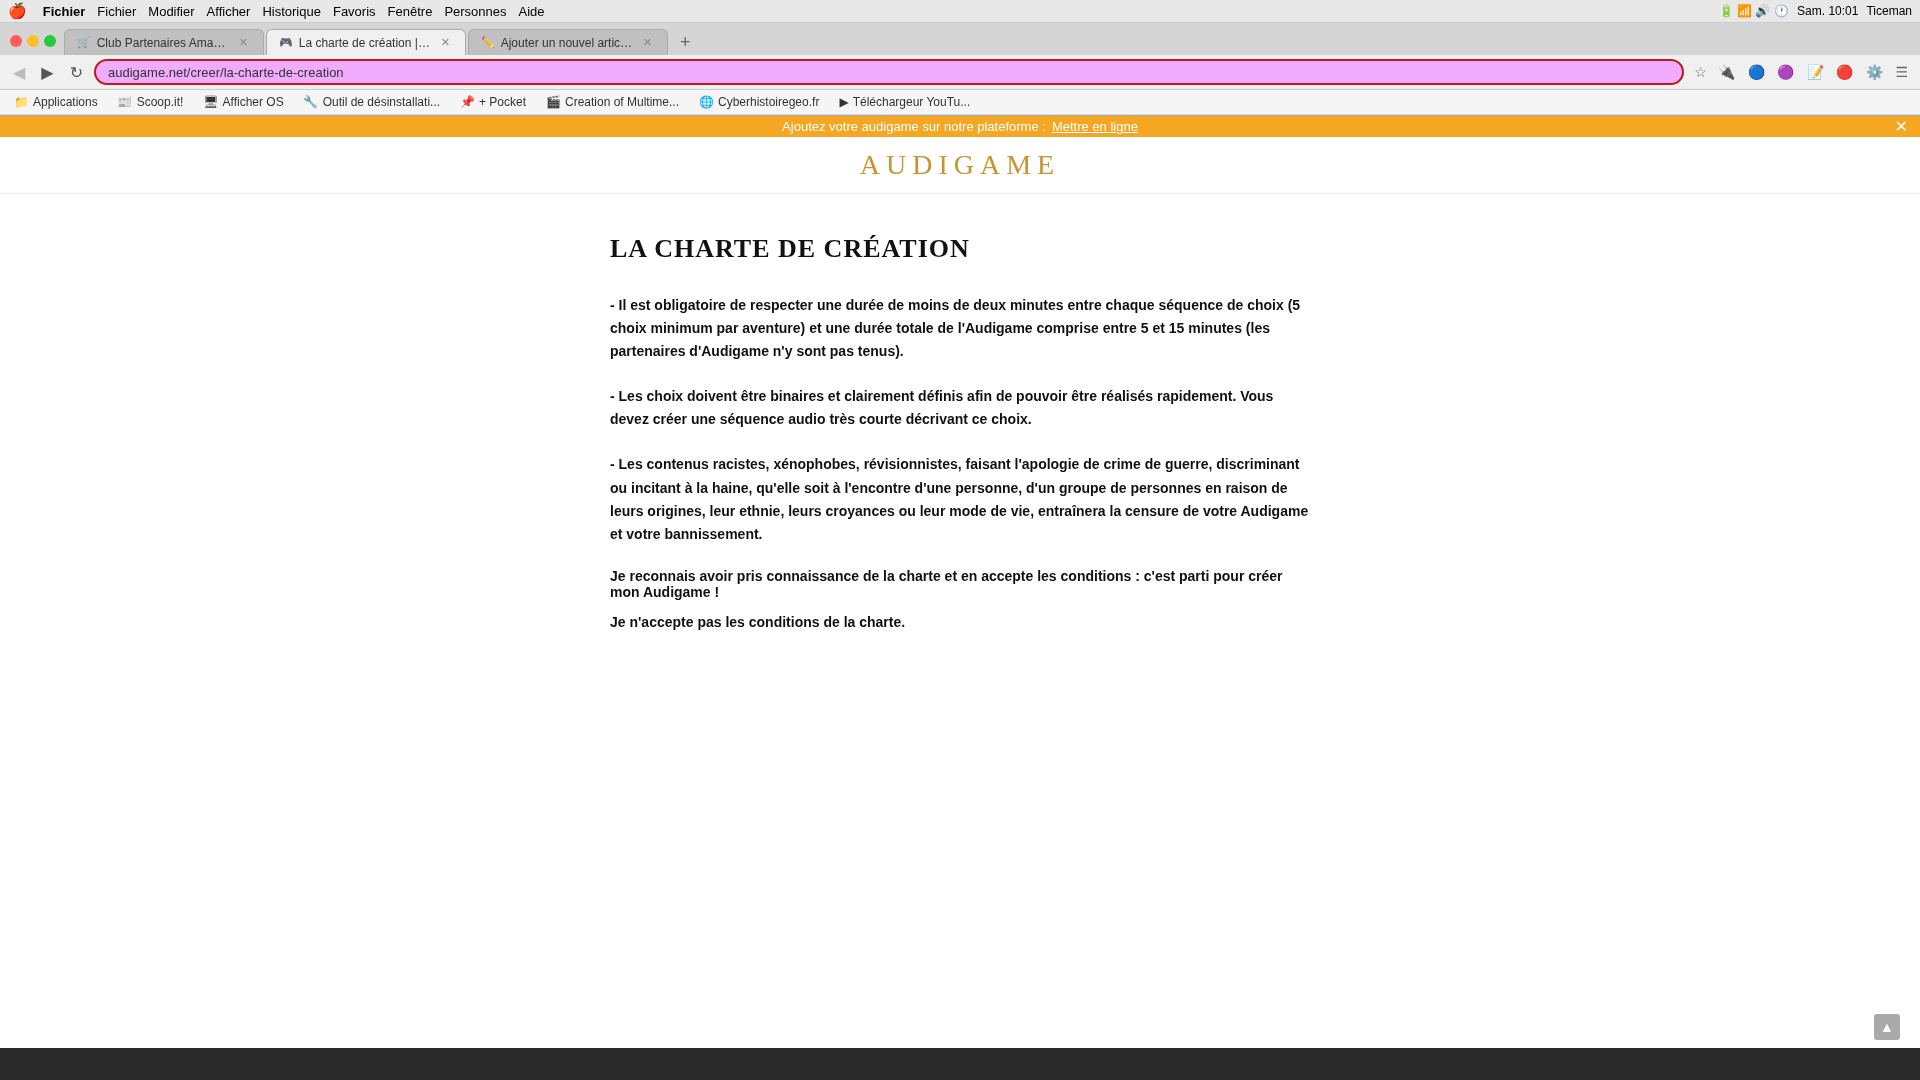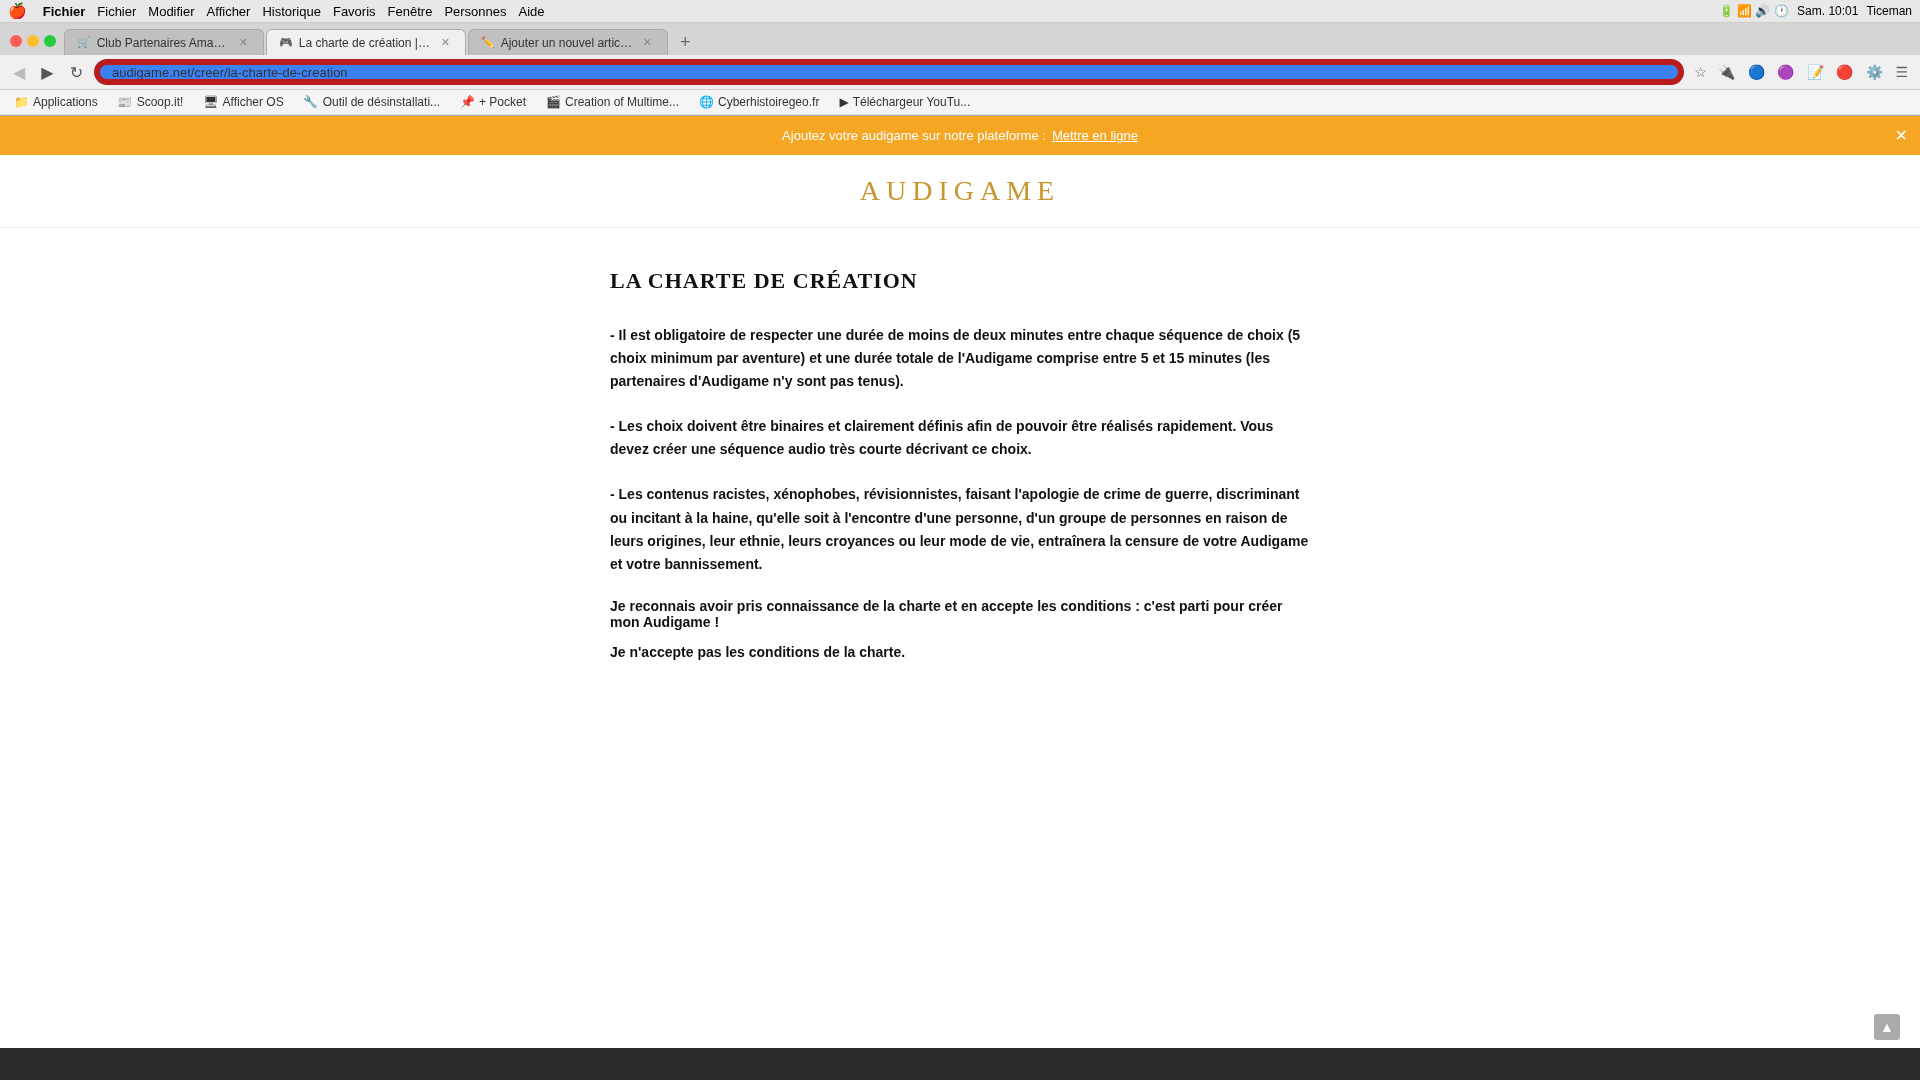--- a/index.html
+++ b/index.html
@@ -85,25 +85,25 @@
       font-size: 16px;
       color: #555;
       cursor: pointer;
       padding: 2px 5px;
       border-radius: 4px;
     }
     .nav-btn.disabled { color: #bbb; cursor: default; }
     .address-bar {
       flex: 1;
       height: 26px;
-      border: 6px solid #b91c1c;
+      border: 2px solid #b91c1c;
       border-radius: 13px;
       padding: 0 12px;
       font-size: 13px;
-      background: #3b82f6;
+      background: #f0abfc;
       color: #333;
       outline: none;
     }
     .nav-icons { display: flex; align-items: center; gap: 4px; }
     .nav-icon { font-size: 14px; color: #666; cursor: pointer; padding: 2px 4px; }
 
     
     .bookmarks-bar {
       display: flex;
       align-items: center;
@@ -121,21 +121,21 @@
       border-radius: 4px;
       cursor: pointer;
       color: #333;
       white-space: nowrap;
     }
 
     
     .notification-banner {
       background: #f5a623;
       color: #fff;
-      padding: 12px;
+      padding: 3px;
       font-size: 13px;
       font-weight: 500;
       display: flex;
       align-items: center;
       justify-content: center;
       position: relative;
       gap: 6px;
     }
     .notification-close {
       position: absolute;
@@ -147,21 +147,21 @@
     .notification-link {
       text-decoration: underline;
       cursor: pointer;
     }
 
     
     .site-header {
       display: flex;
       align-items: center;
       justify-content: center;
-      padding: 20px 60px;
+      padding: 12px 60px;
       border-bottom: 1px solid #eee;
       gap: 20px;
     }
     .site-logo {
       font-size: 28px;
       letter-spacing: 6px;
       font-weight: 300;
       color: #c8962e;
       font-family: Georgia, serif;
     }
@@ -180,21 +180,21 @@
     }
     .lang-flag { font-size: 16px; cursor: pointer; }
 
     
     .main-content {
       max-width: 780px;
       margin: 40px auto;
       padding: 0 40px;
     }
     .page-title {
-      font-size: 22px;
+      font-size: 26px;
       font-weight: 900;
       letter-spacing: 1px;
       margin-bottom: 30px;
       color: #111;
       font-family: Georgia, serif;
     }
     .charter-rule {
       font-size: 14px;
       line-height: 1.65;
       color: #111;

